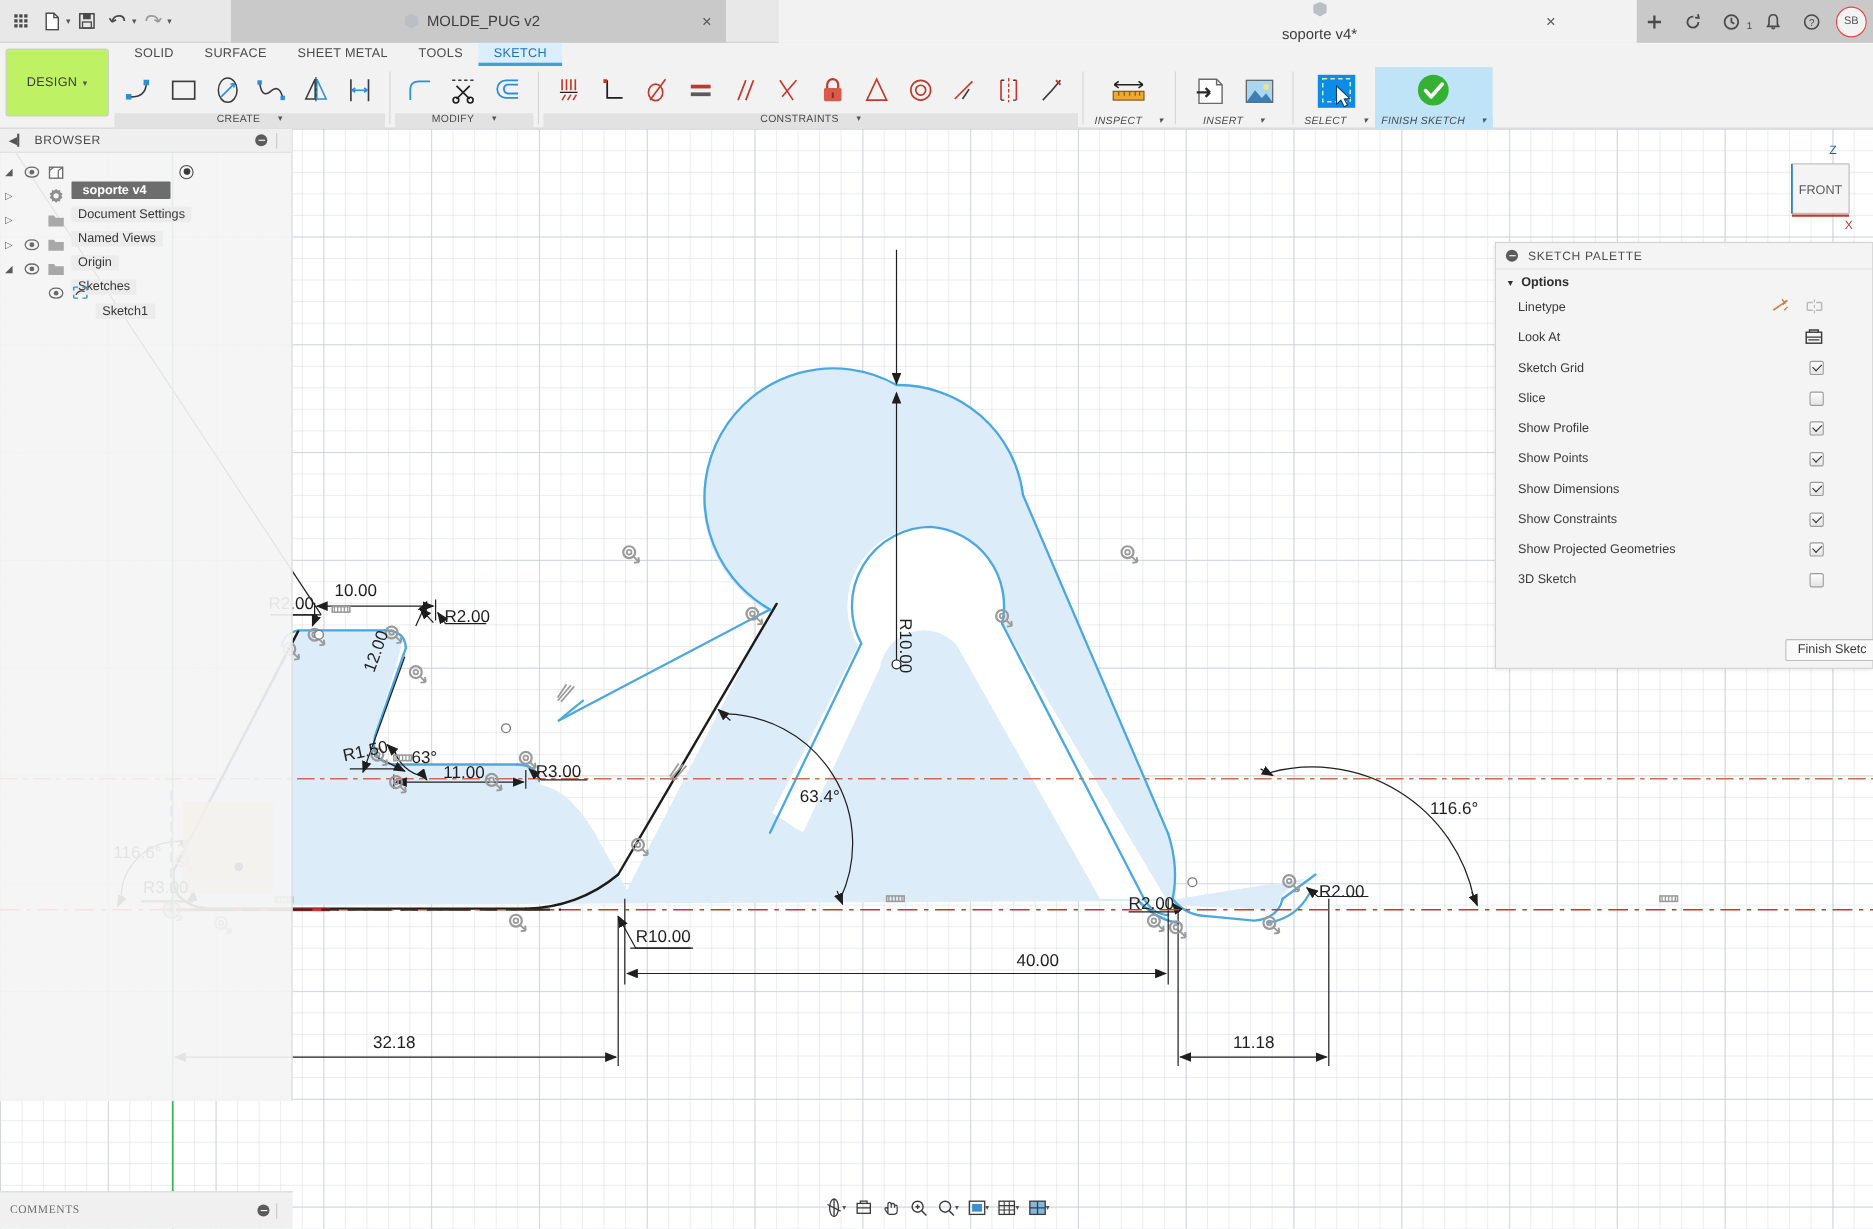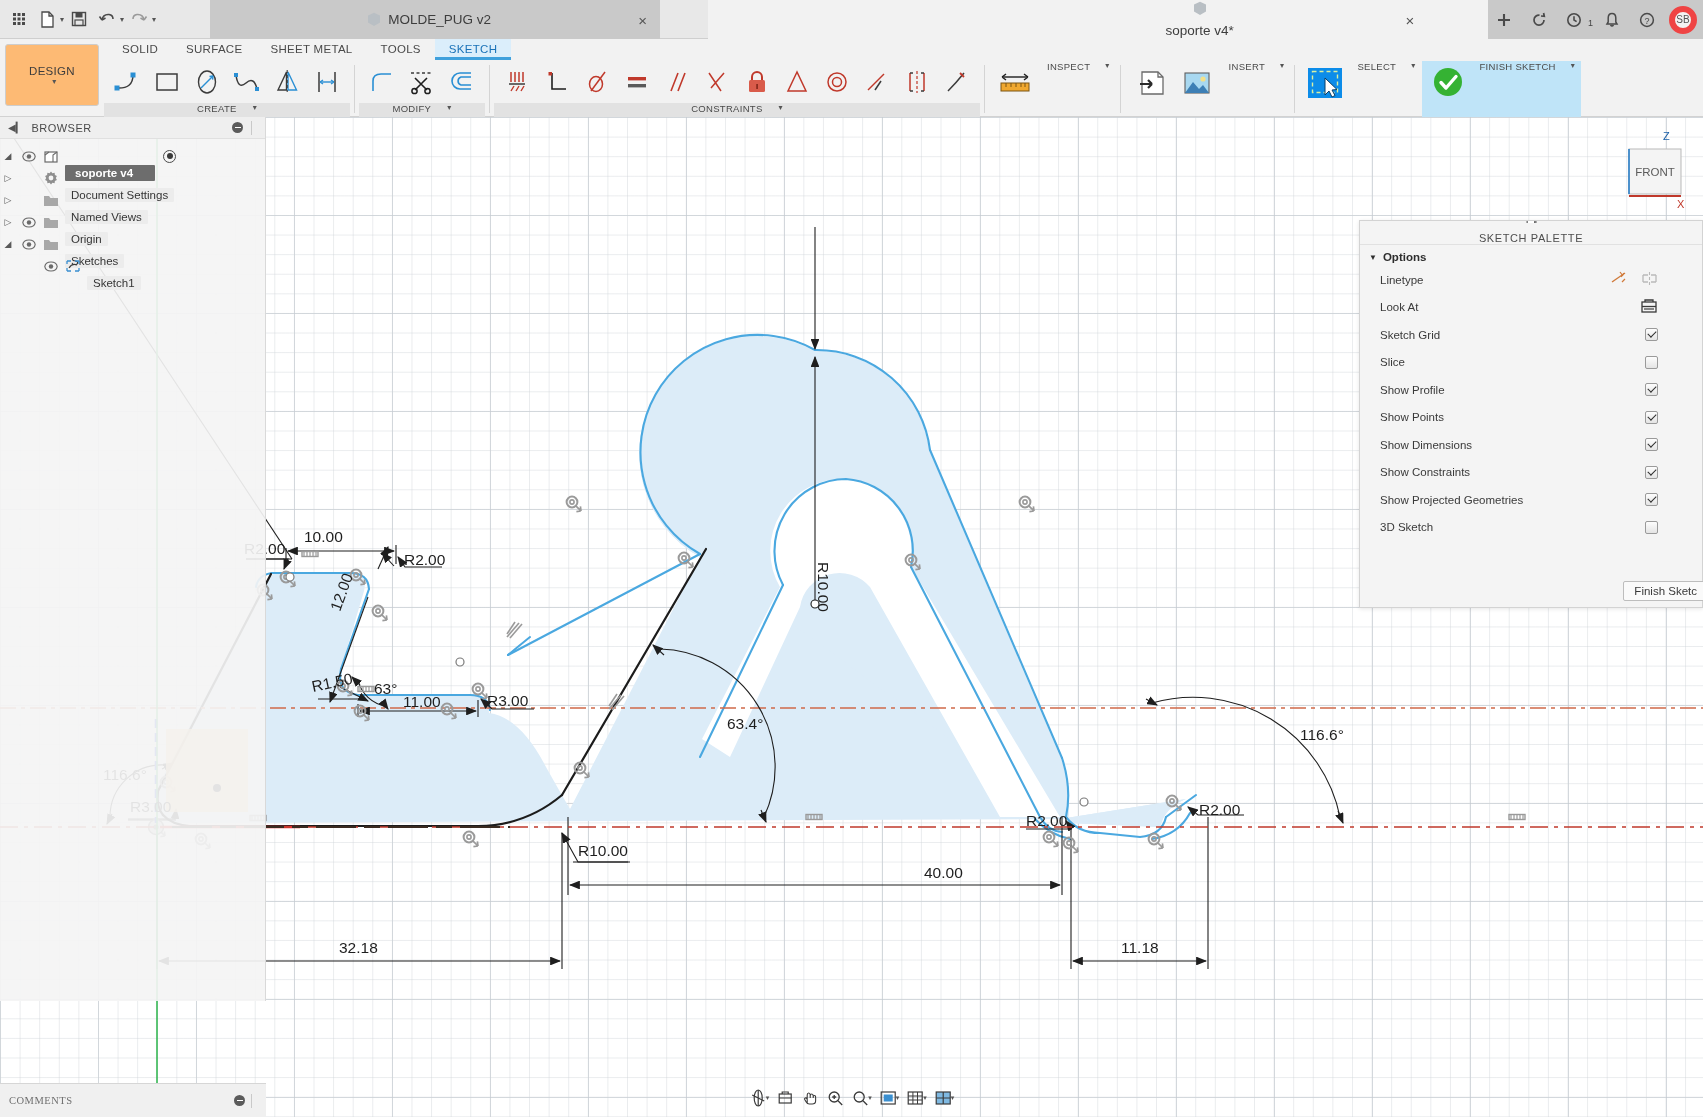--- a/index.html
+++ b/index.html
@@ -40,62 +40,62 @@
 
   .tb-right {
     position: absolute; right: 0; top: 0; height: 39px;
     display: flex; align-items: center; gap: 3px; padding-right: 6px;
     background: #c9c9c9;
   }
   .tb-right .tb-btn { width: 32px; height: 39px; }
   .badge-num { font-size: 9px; color: #444; margin-left: -5px; margin-top: 6px; }
   .avatar {
     width: 28px; height: 28px; border-radius: 50%; background: #f3f3f3;
-    border: 6px solid #ef4444; display: flex; align-items: center;
+    border: 1px solid #ef4444; display: flex; align-items: center;
     justify-content: center; font-size: 10px; color: #555; margin-left: 3px;
   }
 
   
   .ribbon {
     position: absolute; top: 39px; left: 0; width: 1703px; height: 78px;
     background: #f2f2f2; border-bottom: 1px solid #d2d2d2;
   }
   .ribbon-tabs {
     position: absolute; top: 0; left: 108px; height: 21px;
     display: flex; align-items: flex-end;
   }
   .rtab {
     font-size: 11.5px; color: #4a4a4a; letter-spacing: .3px;
     padding: 0 14px; height: 21px; line-height: 20px;
   }
   .rtab.sel { color: #1a72b8; border-bottom: 3px solid #3fa0dc; background: #dbeefb; }
 
   .design-btn {
     position: absolute; left: 5px; top: 5px; width: 94px; height: 62px;
-    background: #fdba74; border: 1px solid #cdcdcd; border-radius: 3px;
+    background: #bef264; border: 1px solid #cdcdcd; border-radius: 3px;
     display: flex; align-items: center; justify-content: center;
-    font-size: 11.5px; color: #3c3c3c; letter-spacing: .3px; flex-direction: column;
+    font-size: 11.5px; color: #3c3c3c; letter-spacing: .3px;
   }
 
   .panels { position: absolute; left: 104px; top: 22px; height: 56px; display: flex; }
   .panel { position: relative; display: flex; flex-direction: column; }
   .panel-row { display: flex; align-items: center; height: 42px; padding: 0 3px; }
   .panel-label {
     height: 14px; background: #e2e2e2; font-size: 9.5px; color: #4a4a4a;
     display: flex; align-items: flex-start; justify-content: center;
     letter-spacing: .3px;
     gap: 12px;
   }
   .tool {
     width: 40px; height: 42px; display: flex; align-items: center;
     justify-content: center;
   }
   .vdiv { width: 1px; background: #d4d4d4; margin: 4px 4px 0 4px; height: 48px; }
 
-  .bigpanel { position: relative; display: flex; width: auto; }
+  .bigpanel { position: relative; display: flex; flex-direction: column; width: auto; font-style: italic; }
   .bigpanel .panel-row { height: 44px; justify-content: center; }
   .bigpanel .panel-label {
     background: transparent; font-size: 9.5px; height: 12px; padding: 0 6px;
   }
   .bigtool { width: 46px; height: 44px; display: flex; align-items: center; justify-content: center; }
   .selbox { background: #bfe4f8; }
   .selbox .panel-label { background: #bfe4f8; }
 
   
   .canvas {
@@ -158,21 +158,20 @@
 
   
   .palette {
     position: absolute; left: 1359px; top: 220px; width: 344px; height: 388px;
     background: #f4f4f4; border: 1px solid #d3d3d3;
     box-shadow: 0 1px 4px rgba(0,0,0,.10);
   }
   .pal-head {
     height: 24px; display: flex; align-items: center; gap: 9px; padding: 0 9px;
     border-bottom: 1px solid #e1e1e1;
-    flex-direction: column;
   }
   .pal-title { font-size: 11px; color: #4d4d4d; letter-spacing: .6px; }
   .pal-section {
     display: flex; align-items: center; gap: 6px; padding: 6px 9px 3px 9px;
     font-size: 11.5px; color: #2e2e2e; font-weight: bold;
   }
   .pal-tri { font-size: 8px; }
   .pal-row {
     display: flex; align-items: center; height: 27.5px; padding: 0 0 0 20px;
     font-size: 11.5px; color: #3a3a3a;

